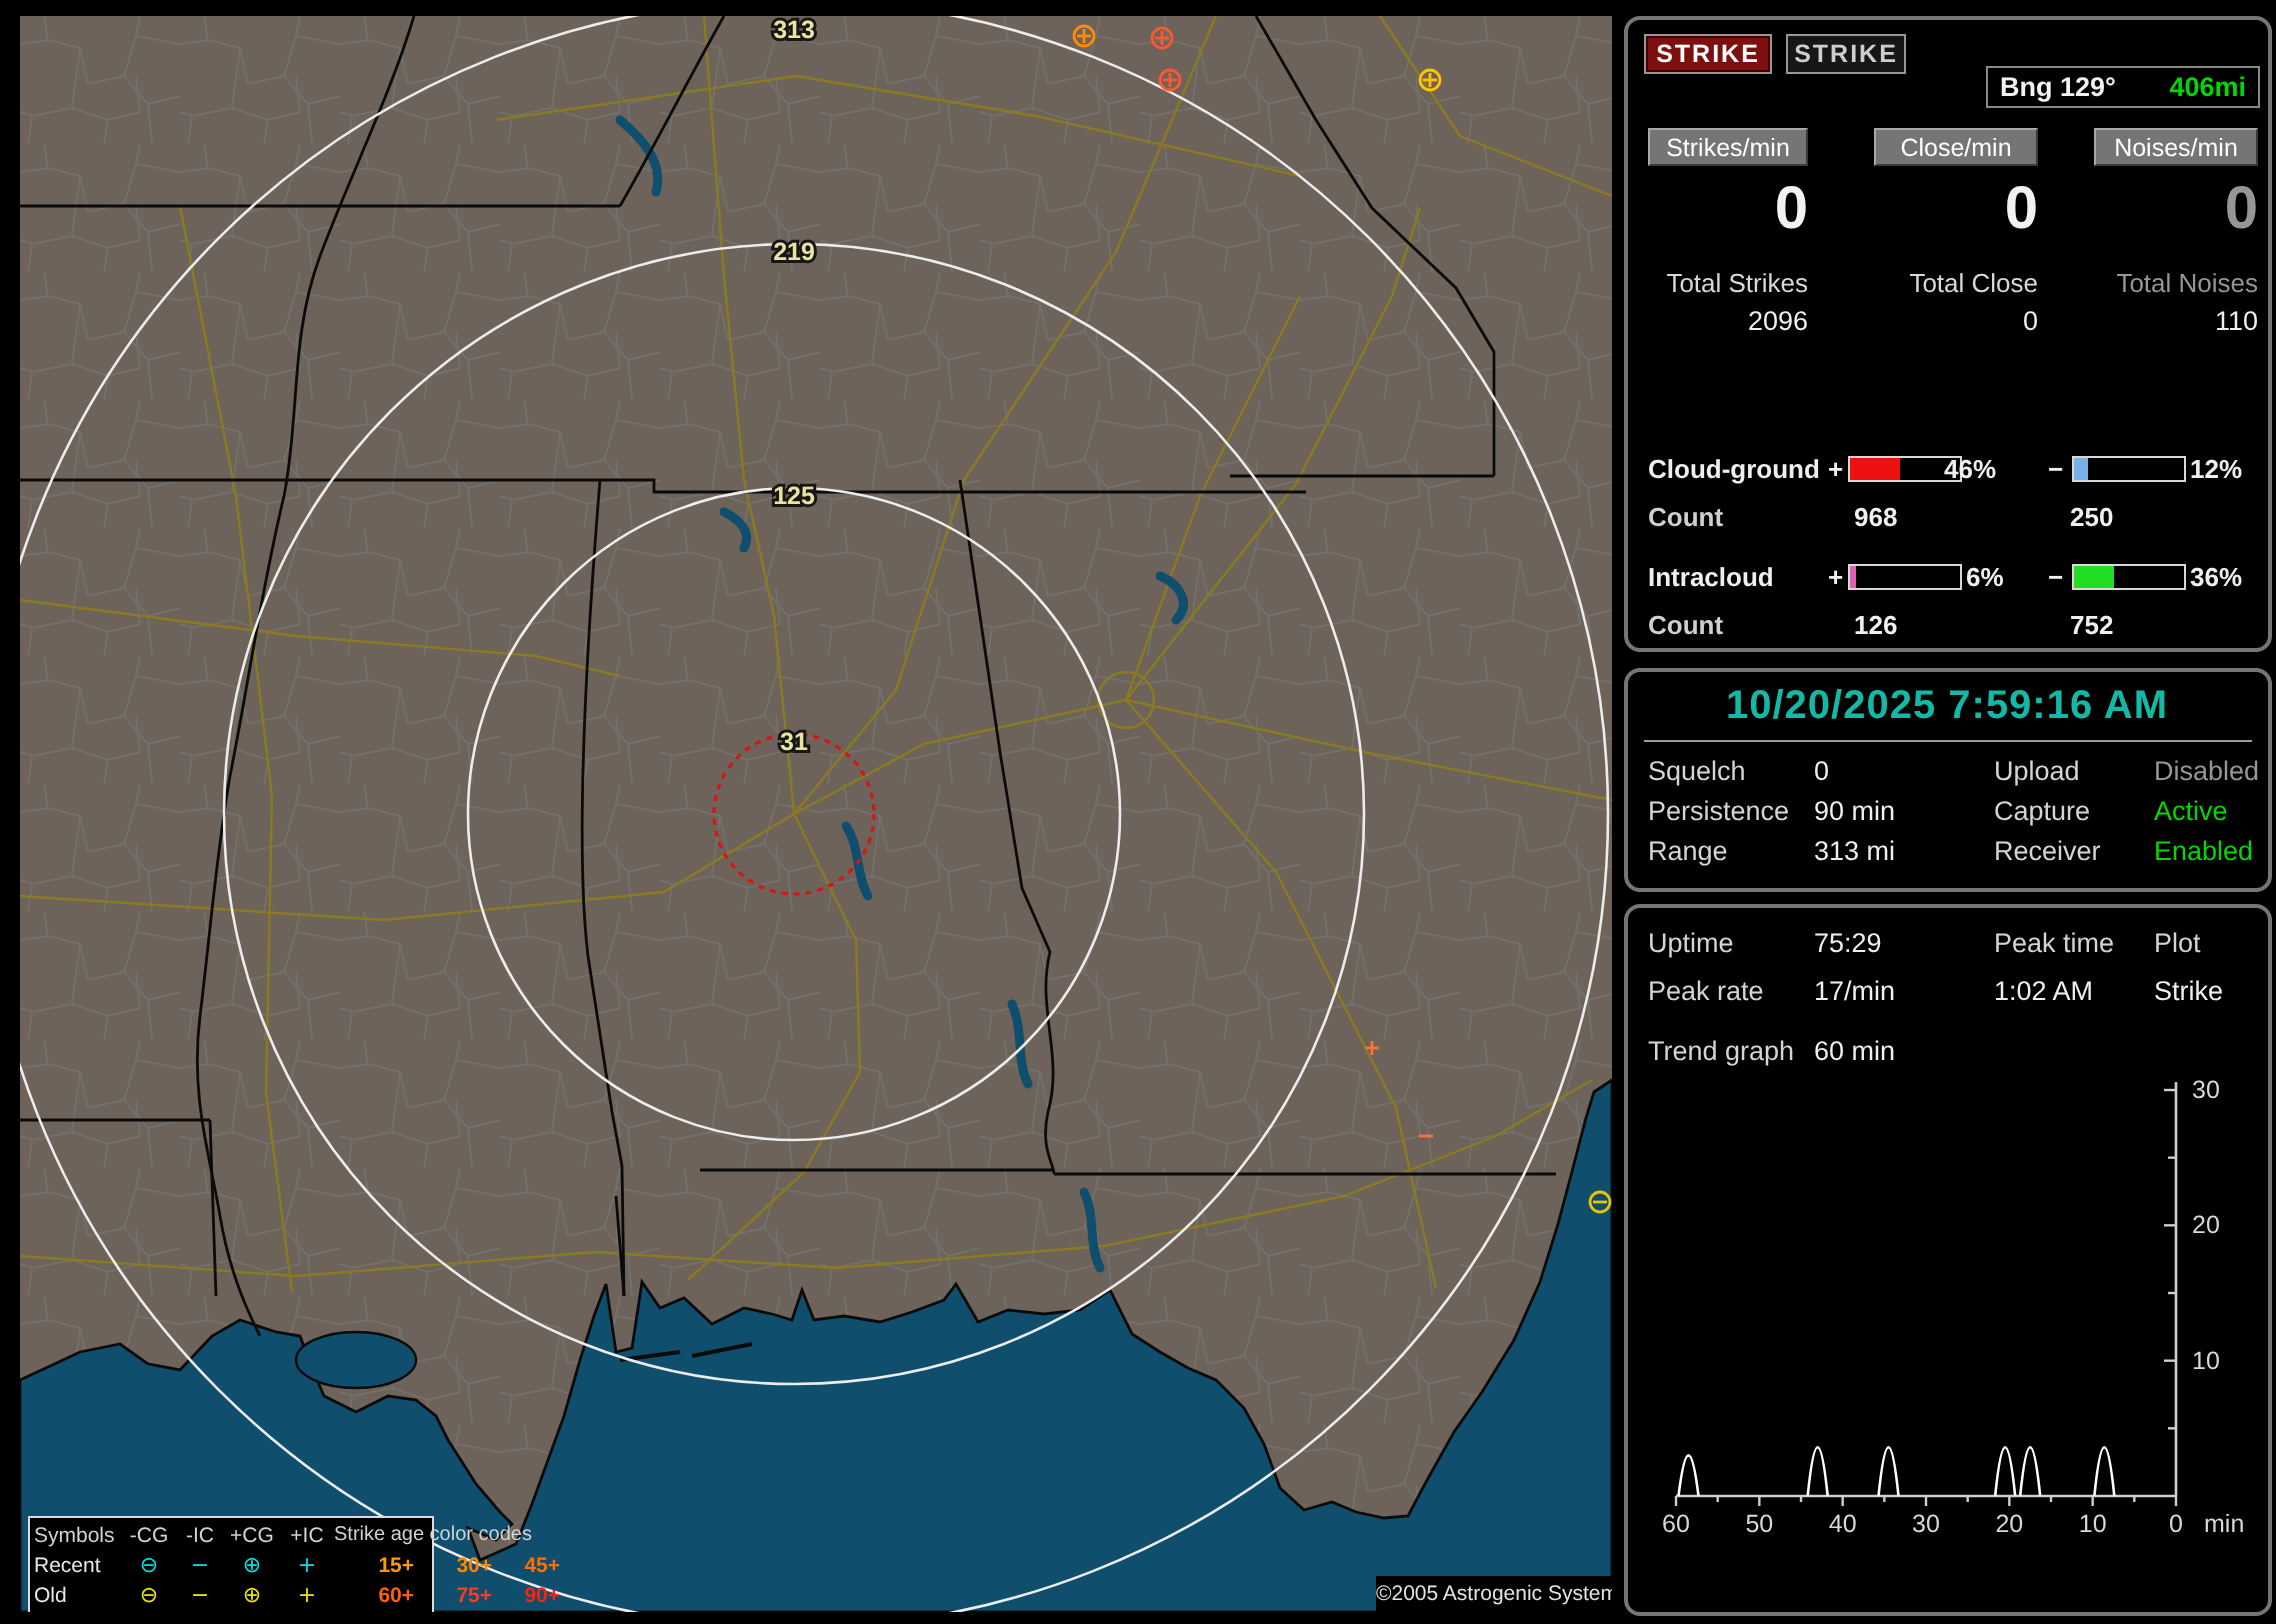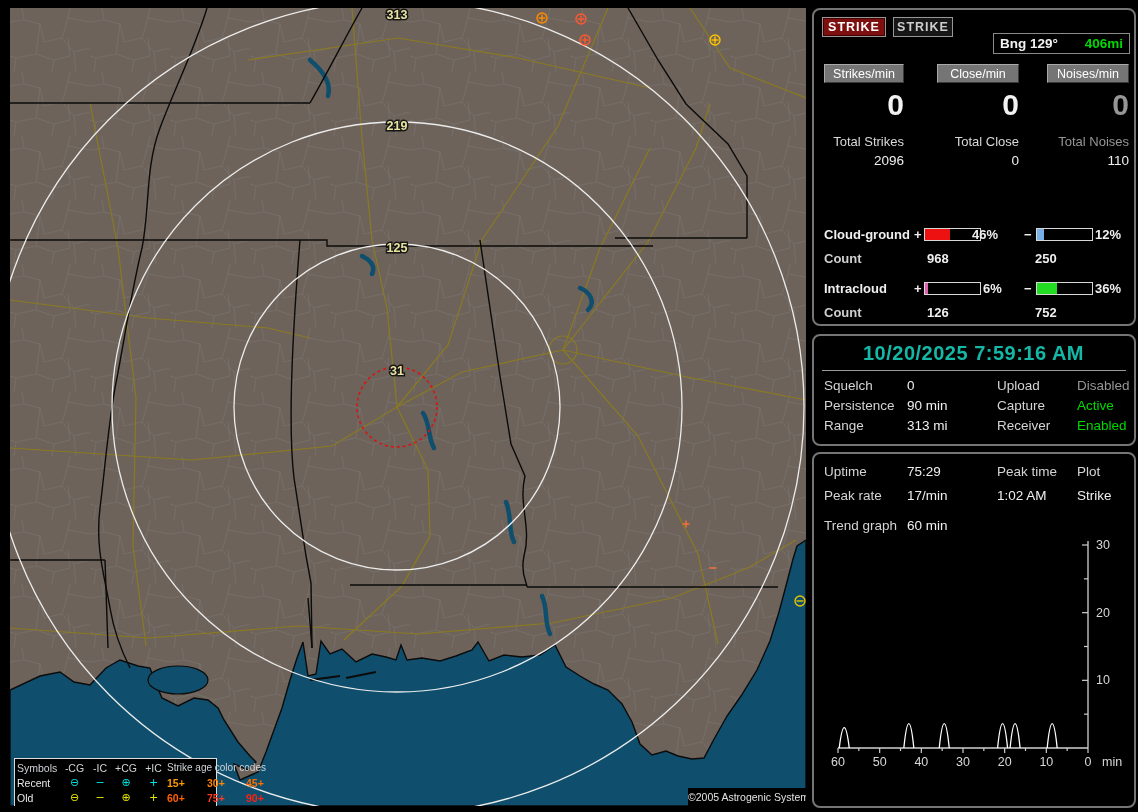--- a/index.html
+++ b/index.html
@@ -10,21 +10,21 @@
   #map svg{position:absolute;left:0;top:0;}
   .ringlabel{font:bold 12.5px "Liberation Sans",sans-serif;fill:#e9e5a0;stroke:#161616;stroke-width:3px;paint-order:stroke;text-anchor:middle;}
   
   #legend{left:4px;top:750px;width:203px;height:50px;background:#000;border:1px solid #dcdcdc;
     display:grid;grid-template-columns:44px 27px 24px 28px 27px 40px 39px 34px;
     grid-template-rows:15px 15px 15px;align-items:center;font-size:10.5px;padding:1px 2px;box-sizing:border-box;}
   #legend .hd{color:#cfd3d6;}
   #legend .agehd{grid-column:6 / span 3;white-space:nowrap;font-size:10px;color:#cfd3d6;}
   #legend .rowlab{color:#e8e8e8;}
   #legend .sym{font-family:"DejaVu Sans",sans-serif;text-align:center;font-size:11px;}
-  #legend .age{font-weight:bold;text-align:left;font-size:10.5px;}
+  #legend .age{font-weight:bold;text-align:right;font-size:10.5px;}
   #copyright{left:678px;top:780px;width:118px;height:18px;background:#000;color:#e2e2e2;
     font-size:10.5px;text-align:center;line-height:18px;white-space:nowrap;}
   
   .panel{background:#000;border:2px solid #757575;border-radius:8px;box-sizing:border-box;}
   #panel-stats{left:812px;top:8px;width:324px;height:318px;}
   #panel-status{left:812px;top:334px;width:324px;height:112px;}
   #panel-session{left:812px;top:452px;width:324px;height:356px;}
   .btn{font-weight:bold;font-size:12.5px;text-align:center;border:1px solid #979797;box-sizing:border-box;letter-spacing:1px;}
   #btn-strike{left:8px;top:7px;width:64px;height:20px;line-height:18px;background:#7d0f0f;color:#fff;box-shadow:inset 0 0 0 1px #400;}
   #btn-noise{left:79px;top:7px;width:60px;height:20px;line-height:18px;background:#161616;color:#cdcdcd;}

